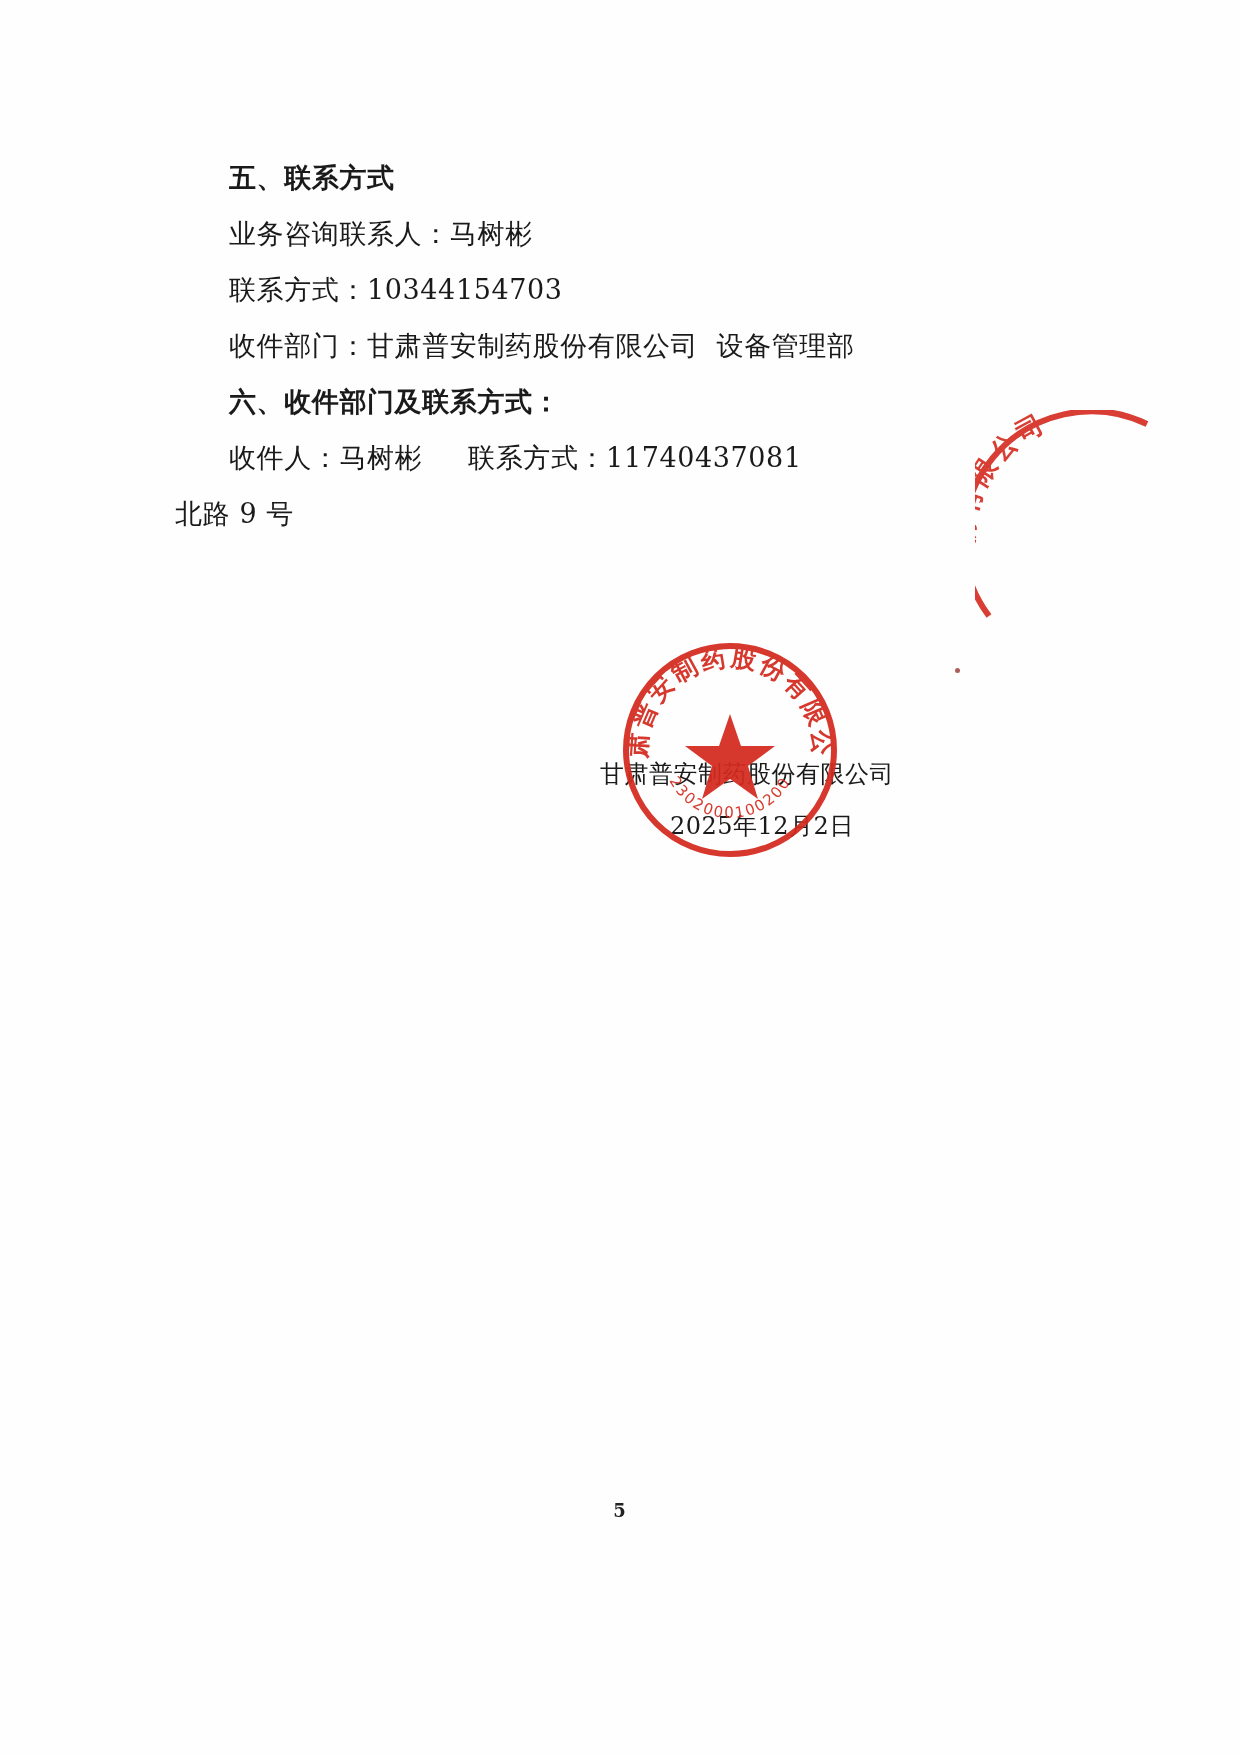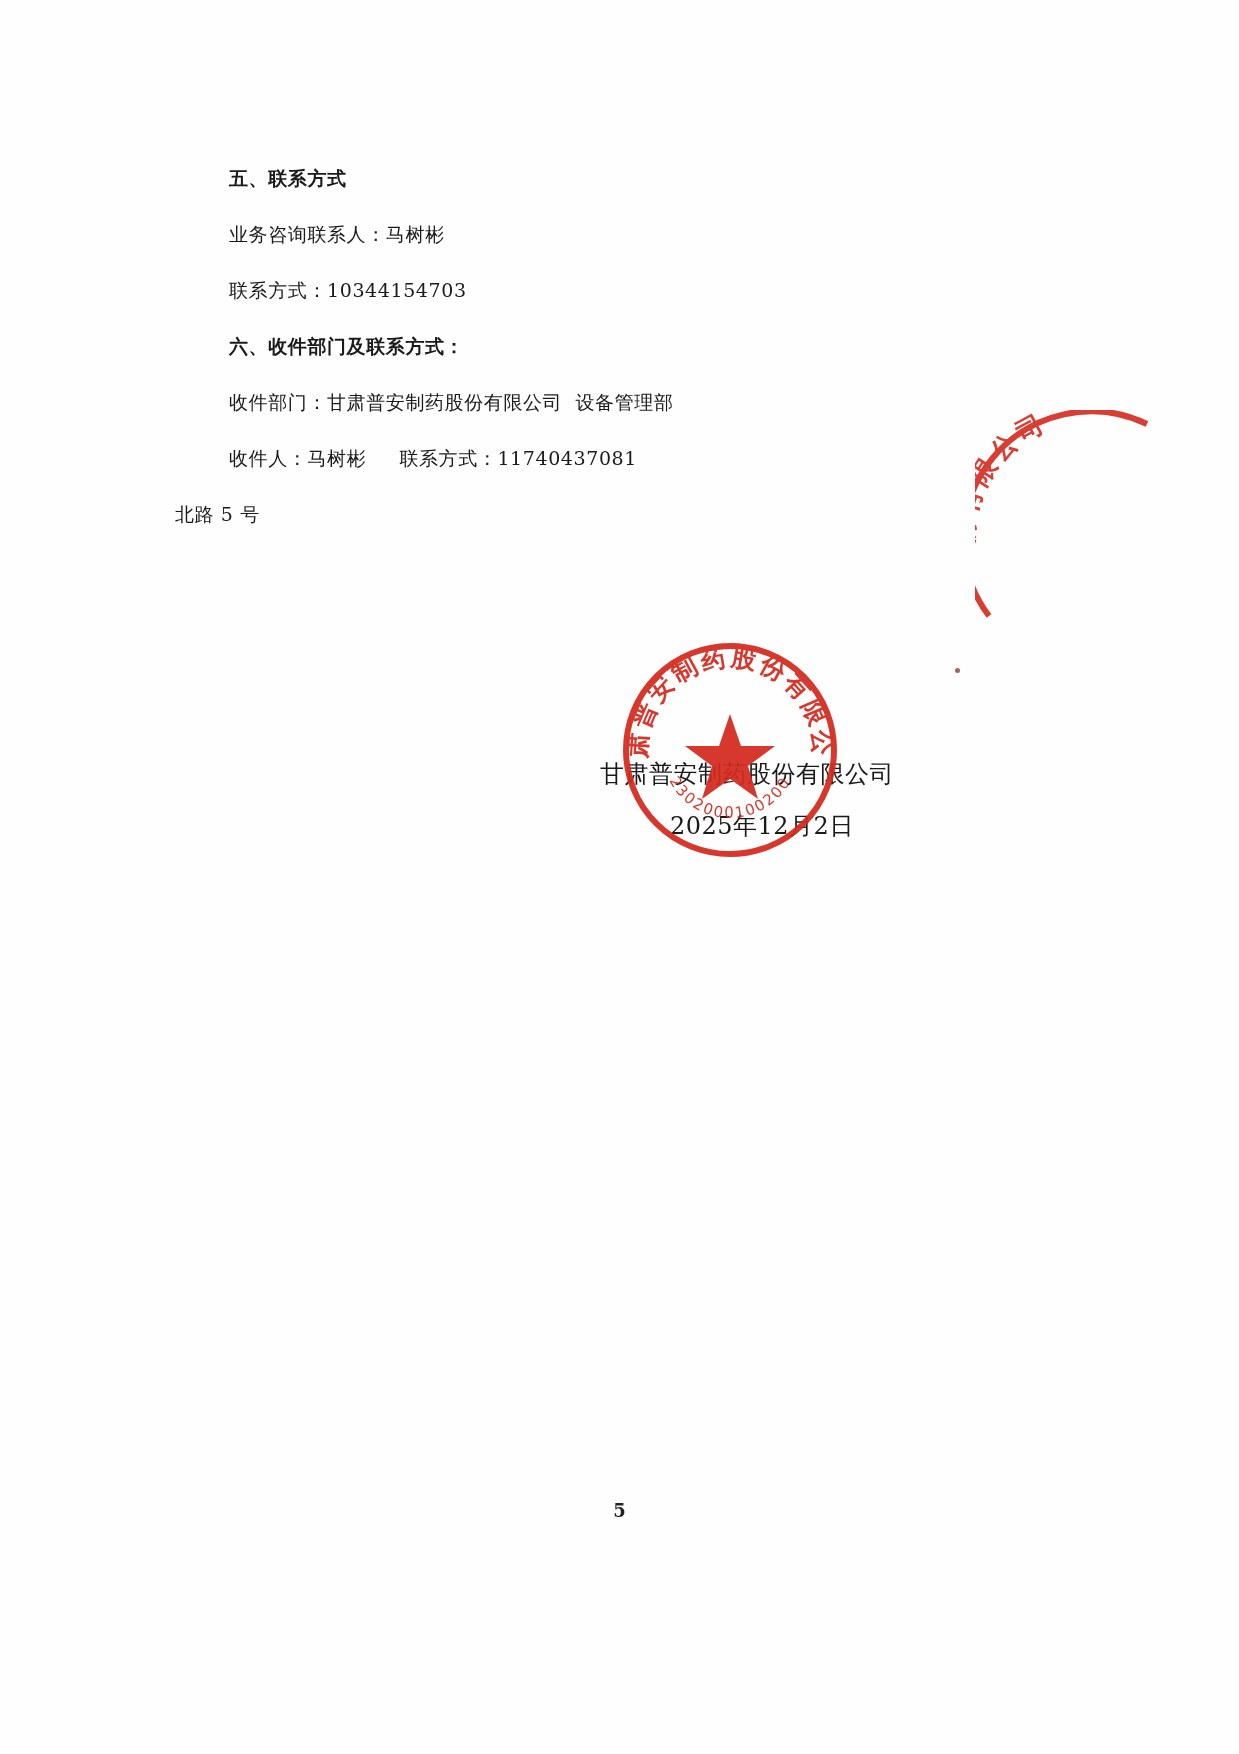--- a/index.html
+++ b/index.html
@@ -24,21 +24,21 @@
 
   
   .content {
     position: absolute;
     left: 175px;
     top: 150px;
     width: 890px;
   }
 
   .line {
-    font-size: 19px;
+    font-size: 27px;
     line-height: 56px;
     letter-spacing: 0.6px;
     white-space: pre;
   }
 
   .indent {
     padding-left: 54px;
   }
 
   .heading {
@@ -118,24 +118,24 @@
 <body>
 
 <div class="page">
 
   <div class="content">
 
     <div class="line heading">五、联系方式</div>
     <div class="line indent">业务咨询联系人：马树彬</div>
     <div class="line indent">联系方式：10344154703</div>
 
+    <div class="line indent">收件部门：甘肃普安制药股份有限公司  设备管理部</div>
     <div class="line heading">六、收件部门及联系方式：</div>
-    <div class="line indent">收件部门：甘肃普安制药股份有限公司  设备管理部</div>
     <div class="line indent">收件人：马树彬     联系方式：11740437081</div>
-    <div class="line wrap-line">北路 5 号</div>
+    <div class="line wrap-line">北路 9 号</div>
 
   </div>
 
   <div class="signature">
     <div>甘肃普安制药股份有限公司</div>
     <div class="sig-date">2025年12月2日</div>
   </div>
 
   <svg class="seal" viewBox="0 0 220 220" aria-hidden="true">
     <defs>

